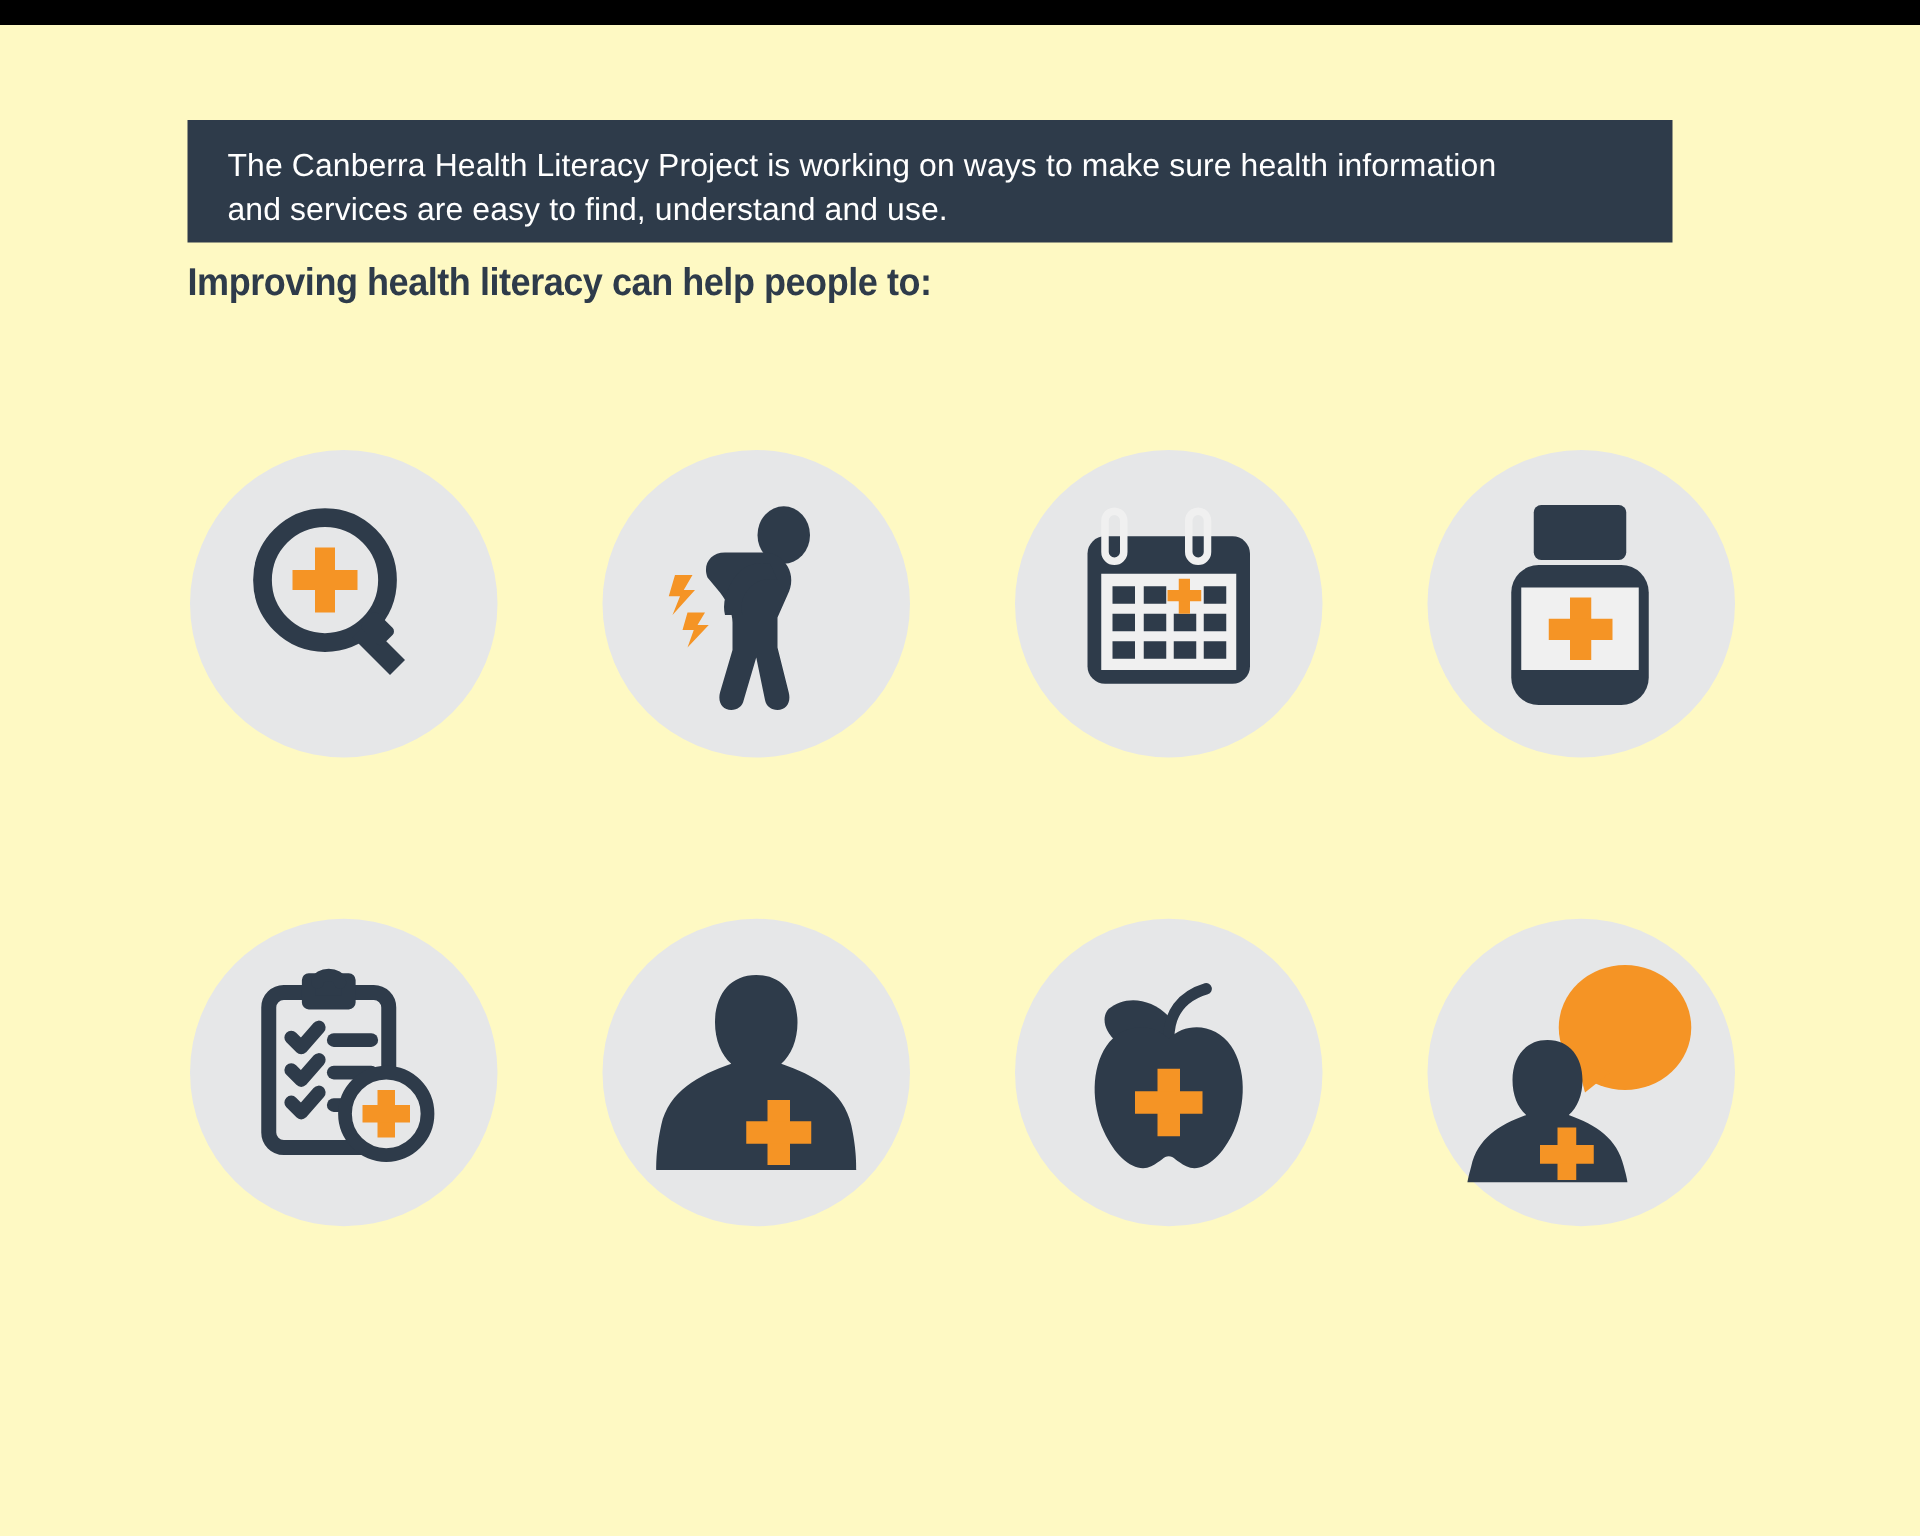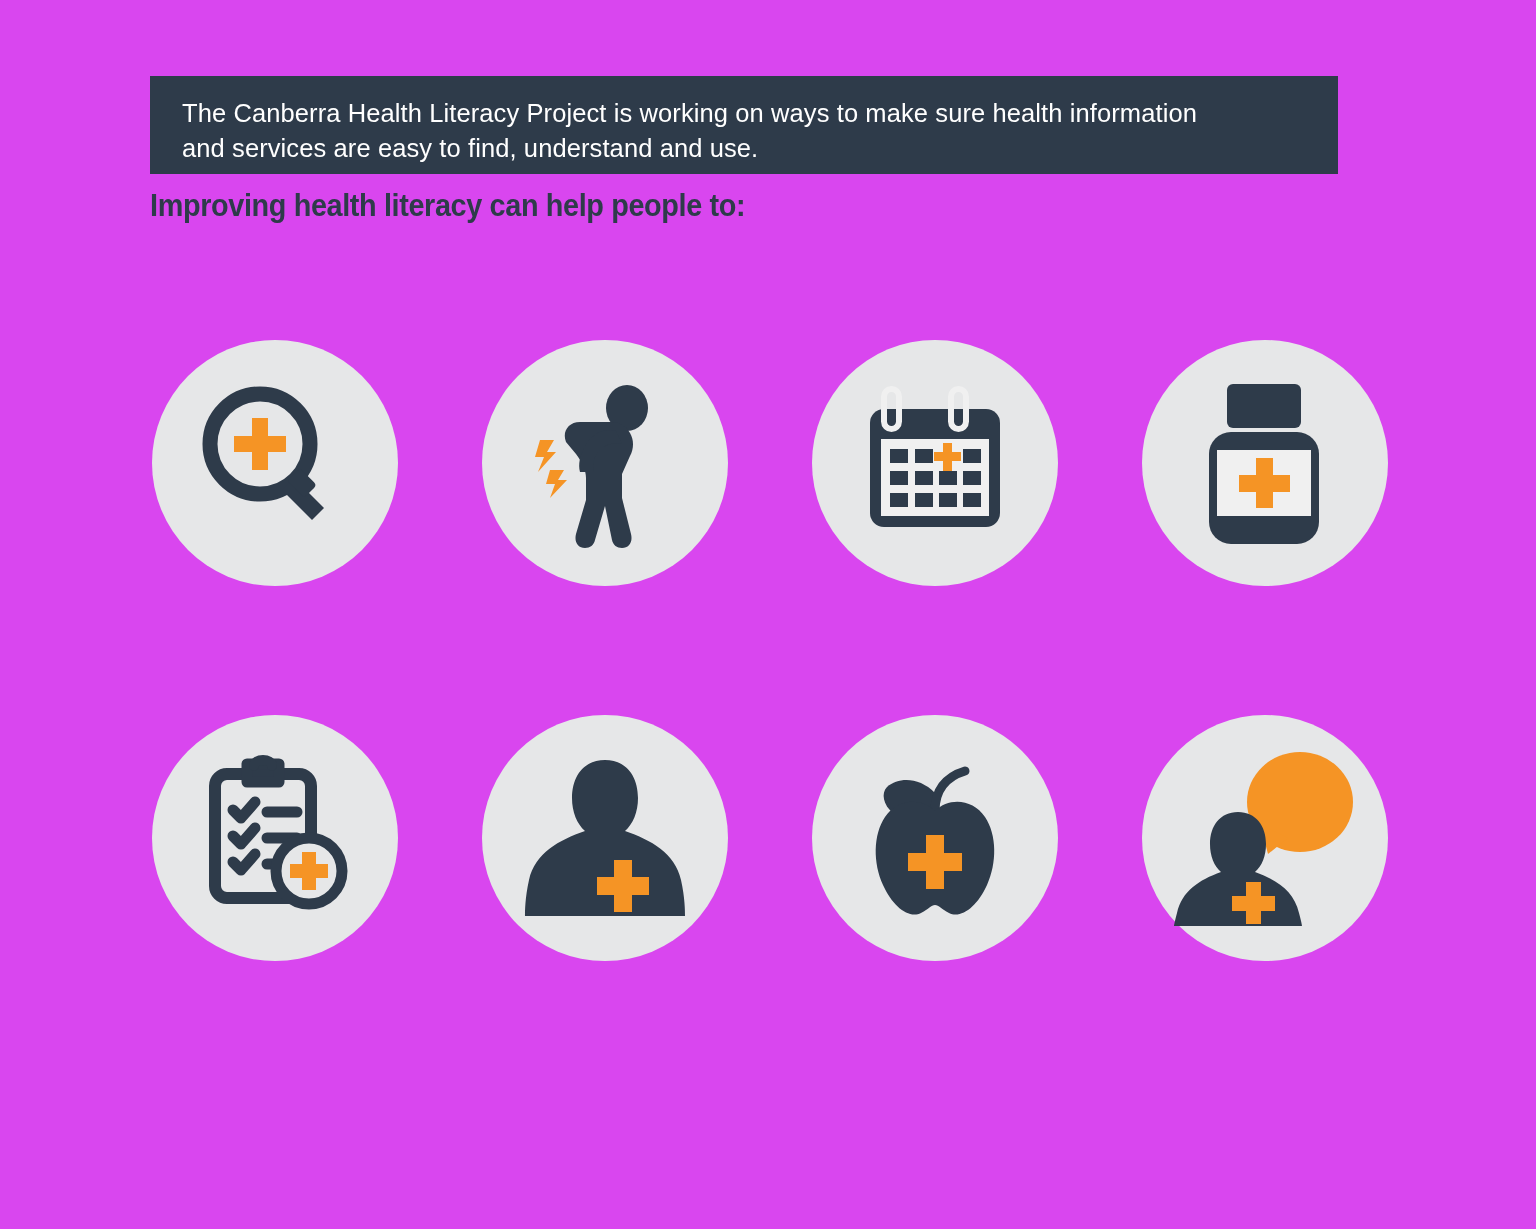--- a/index.html
+++ b/index.html
@@ -12,21 +12,22 @@
     width: 1536px;
     height: 1229px;
     overflow: hidden;
     font-family: "Liberation Sans", sans-serif;
     position: relative;
   }
 
   .page {
     position: absolute;
     inset: 0;
-    background: #d946ef;
+    background: #fef9c3;
+    margin-top: 20px;
   }
 
   
   .intro-banner {
     position: absolute;
     left: 150px;
     top: 76px;
     width: 1188px;
     height: 98px;
     background: #2e3b4a;

